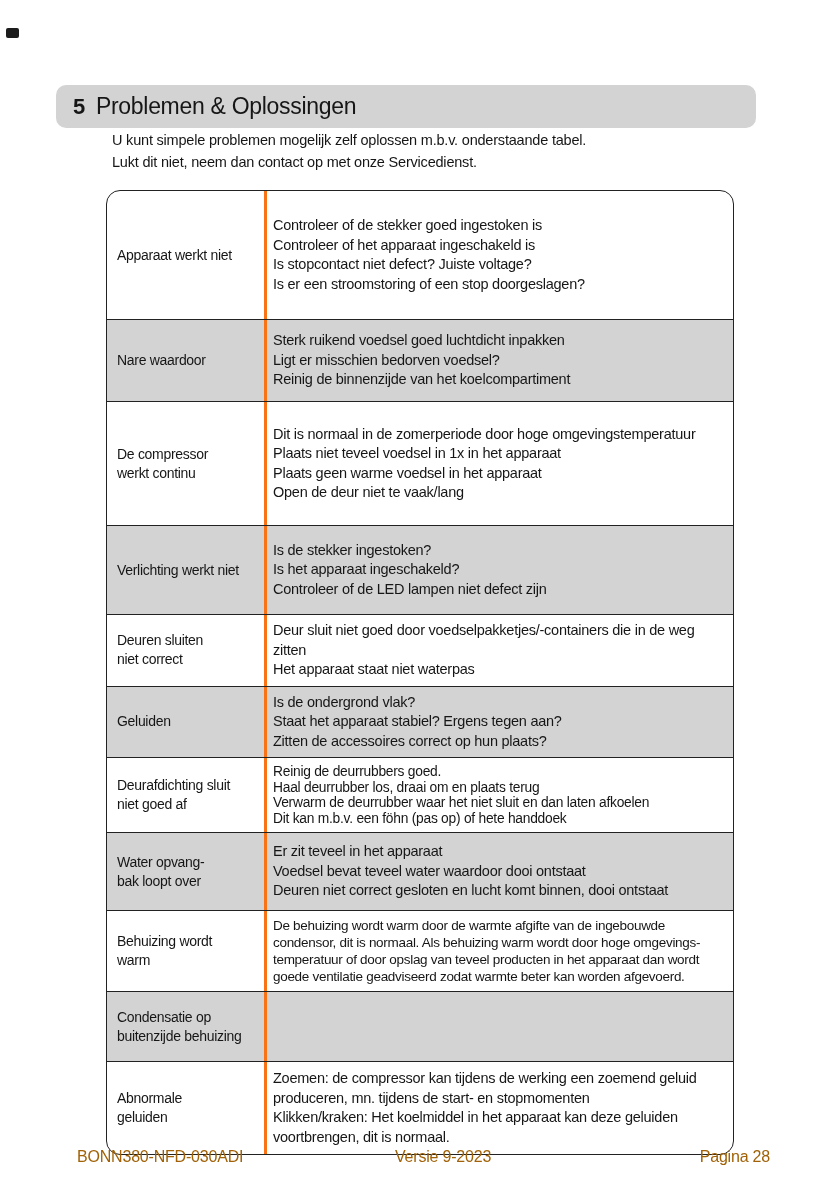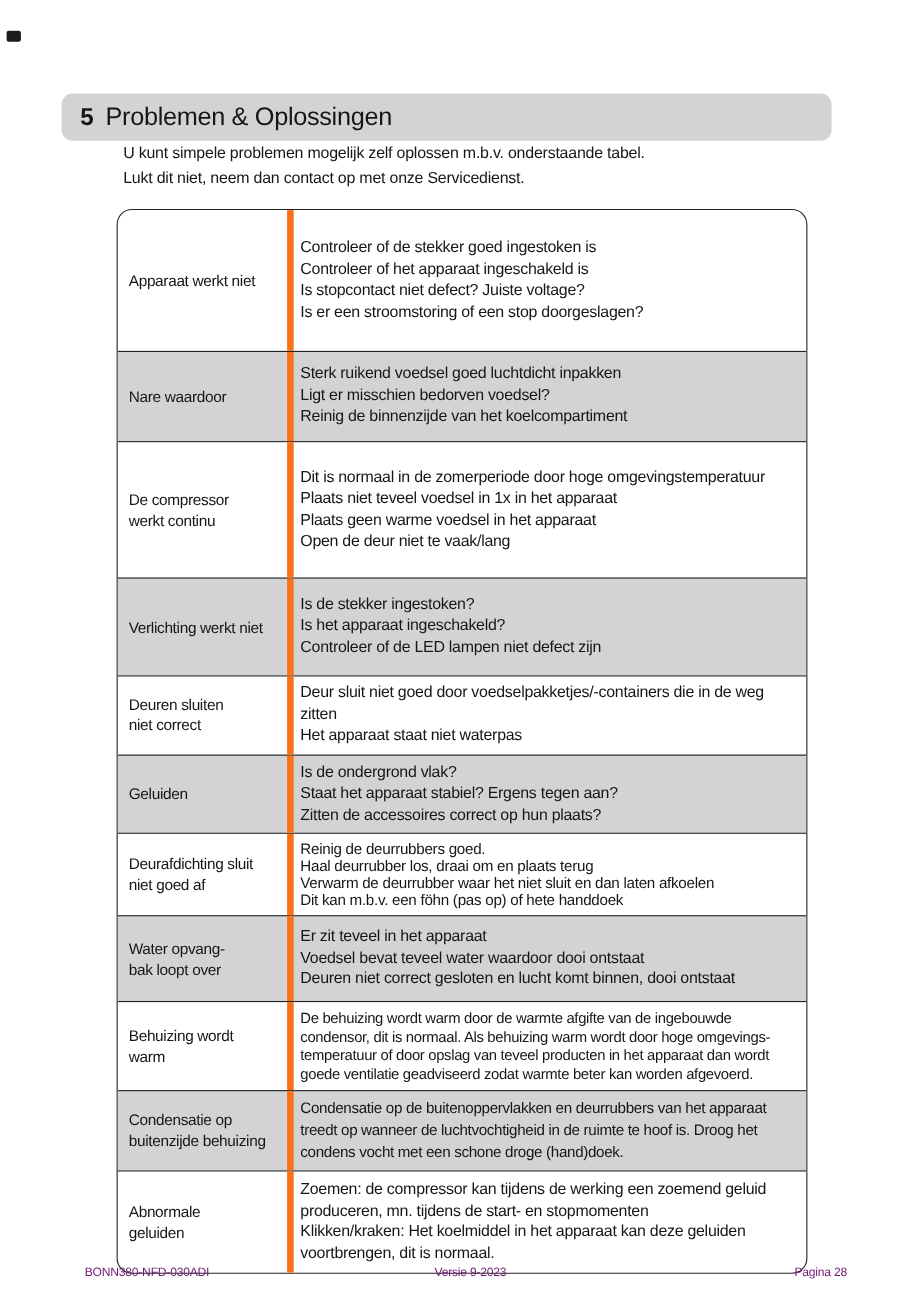--- a/index.html
+++ b/index.html
@@ -62,21 +62,21 @@
   .trow.shaded { background: #d3d3d3; }
   .cell {
     display: flex;
     align-items: center;
     white-space: pre-line;
     box-sizing: border-box;
   }
   .problem {
     flex: none;
     width: 160px;
-    border-right: 6px solid #f97316;
+    border-right: 3px solid #f97316;
     padding: 6px 8px 6px 10px;
     font-size: 14px;
     line-height: 19px;
     letter-spacing: -0.3px;
   }
   .solution {
     flex: 1;
     padding: 6px 8px 6px 6px;
     font-size: 14.5px;
     line-height: 19.5px;
@@ -94,23 +94,23 @@
   .trow:nth-child(10) { min-height: 69px; }
   .trow:nth-child(11) { min-height: 92px; }
   .trow:nth-child(7)  .solution { font-size: 13.8px; line-height: 15.5px; }
   .trow:nth-child(9)  .solution { font-size: 13.5px; line-height: 17px; letter-spacing: -0.3px; }
   .trow:nth-child(10) .solution { font-size: 13.8px; line-height: 20px; letter-spacing: -0.3px; }
   .footer {
     position: absolute;
     left: 0; top: 1147px;
     width: 100%;
     height: 22px;
-    font-size: 11px;
+    font-size: 16px;
     line-height: 20px;
-    color: #701a75;
+    color: #a16207;
     letter-spacing: -0.2px;
   }
   .footer-model { position: absolute; left: 77px; }
   .footer-version { position: absolute; left: 379px; margin-left: 16px; }
   .footer-page { position: absolute; right: 70px; }
 </style>
 </head>
 <body>
 
 <div class="page">
@@ -187,23 +187,20 @@
         <div class="cell problem">Behuizing wordt
 warm</div>
         <div class="cell solution">De behuizing wordt warm door de warmte afgifte van de ingebouwde
 condensor, dit is normaal. Als behuizing warm wordt door hoge omgevings-
 temperatuur of door opslag van teveel producten in het apparaat dan wordt
 goede ventilatie geadviseerd zodat warmte beter kan worden afgevoerd.</div>
       </div>
       <div class="trow shaded">
         <div class="cell problem">Condensatie op
 buitenzijde behuizing</div>
-        <div class="cell solution">Condensatie op de buitenoppervlakken en deurrubbers van het apparaat
-treedt op wanneer de luchtvochtigheid in de ruimte te hoof is. Droog het
-condens vocht met een schone droge (hand)doek.</div>
       </div>
       <div class="trow">
         <div class="cell problem">Abnormale
 geluiden</div>
         <div class="cell solution">Zoemen: de compressor kan tijdens de werking een zoemend geluid
 produceren, mn. tijdens de start- en stopmomenten
 Klikken/kraken: Het koelmiddel in het apparaat kan deze geluiden
 voortbrengen, dit is normaal.</div>
       </div>
     </div>

